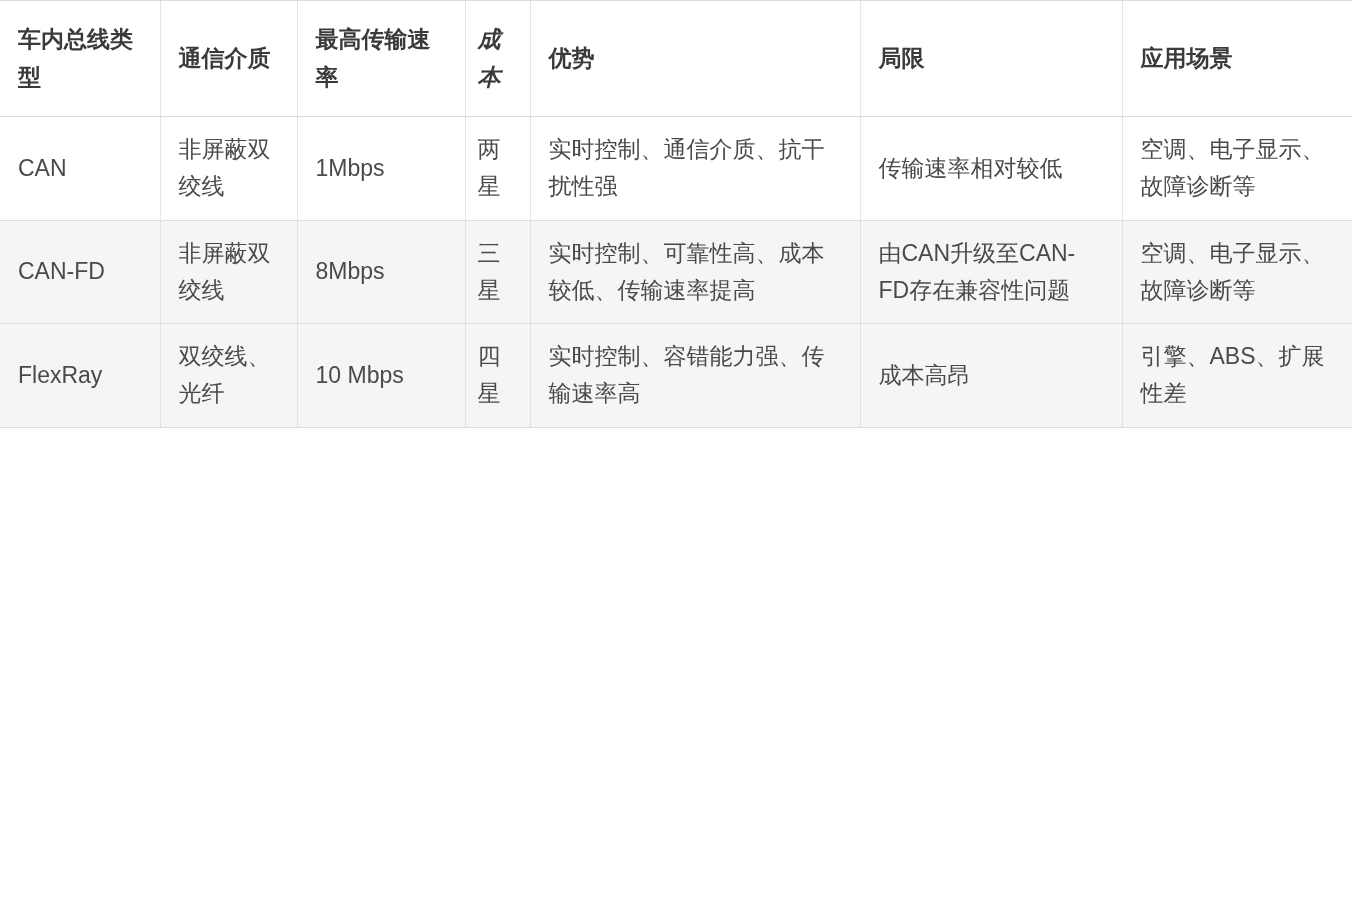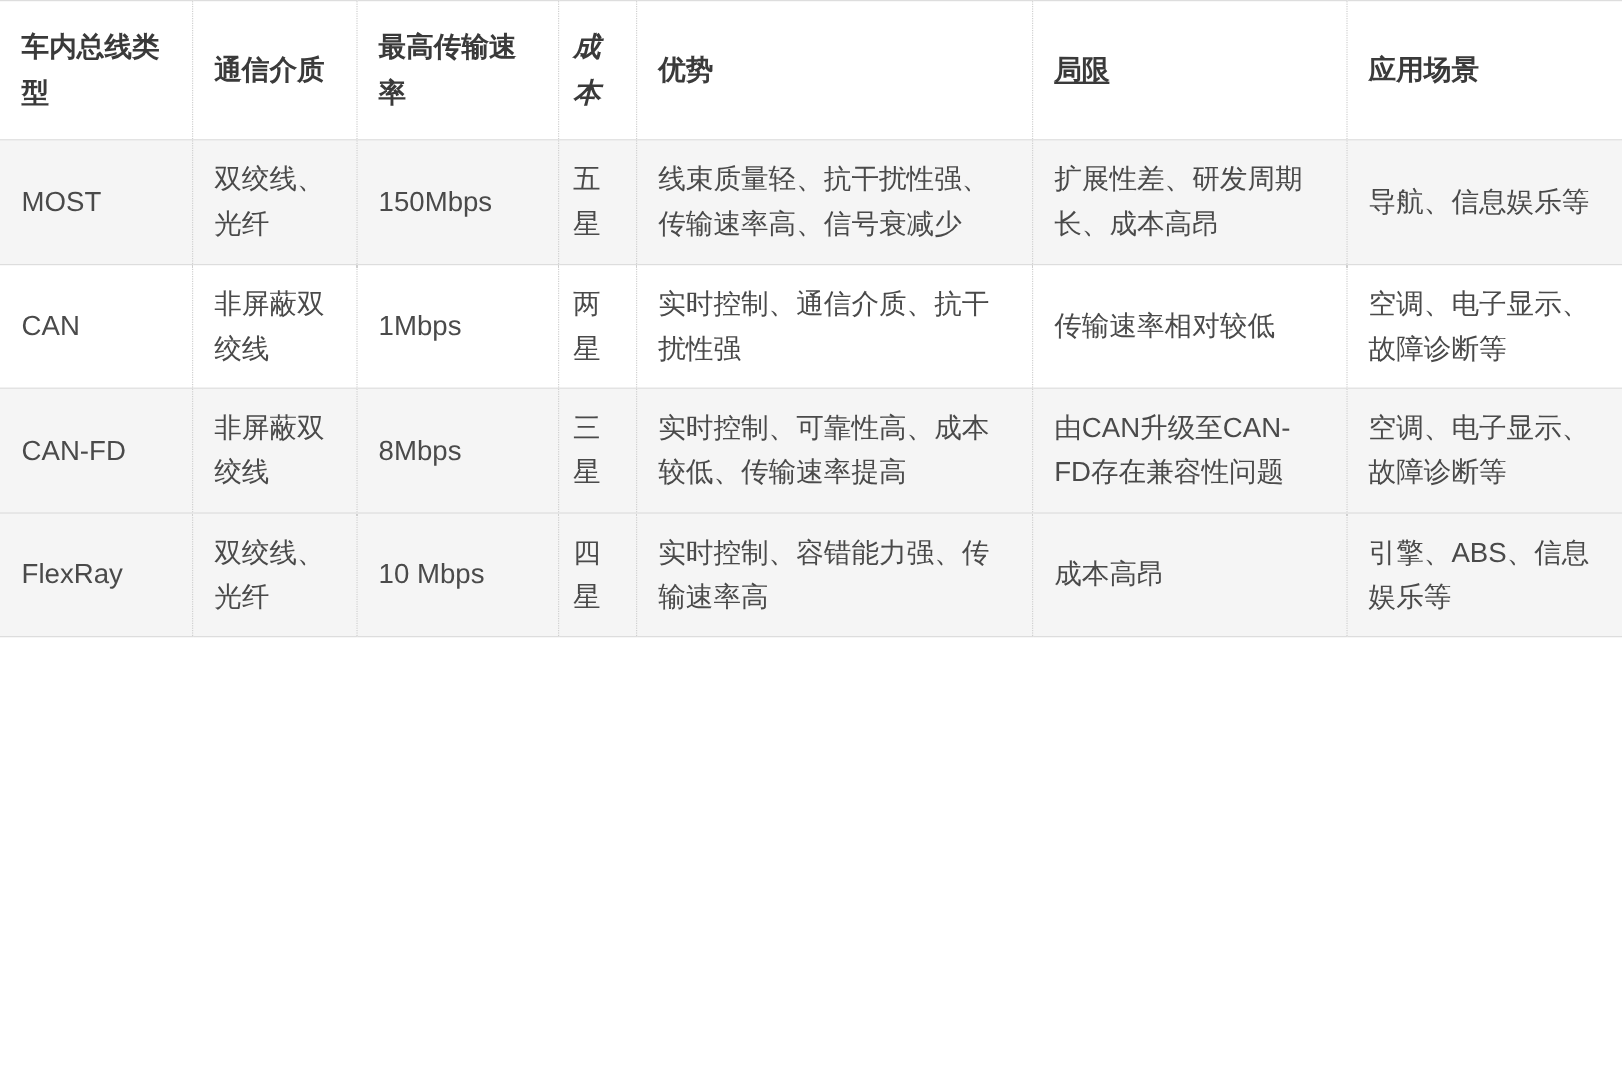--- a/index.html
+++ b/index.html
@@ -64,21 +64,21 @@
   .bus-table tbody tr.row-even td {
     background: #ffffff;
   }
 
   
   .col-type    { width: 160px; }
   .col-medium  { width: 137px; }
   .col-rate    { width: 168px; }
   .col-cost    { width: 65px; font-style: italic;  }
   .col-adv     { width: 330px; }
-  .col-lim     { width: 262px; text-decoration: underline; }
+  .col-lim     { width: 262px; }
   .col-scene   { width: 230px; }
 
   td.cell-cost, th.col-cost {
     padding-left: 12px;
     padding-right: 12px;
   }
 </style>
 </head>
 <body>
 
@@ -88,29 +88,20 @@
       <th class="col-type">车内总线类型</th>
       <th class="col-medium">通信介质</th>
       <th class="col-rate">最高传输速率</th>
       <th class="col-cost">成本</th>
       <th class="col-adv">优势</th>
       <th class="col-lim">局限</th>
       <th class="col-scene">应用场景</th>
     </tr>
   </thead>
   <tbody>
-    <tr class="row-odd">
-      <td class="cell-type">MOST</td>
-      <td class="cell-medium">双绞线、光纤</td>
-      <td class="cell-rate">150Mbps</td>
-      <td class="cell-cost">五星</td>
-      <td class="cell-adv">线束质量轻、抗干扰性强、传输速率高、信号衰减少</td>
-      <td class="cell-lim">扩展性差、研发周期长、成本高昂</td>
-      <td class="cell-scene">导航、信息娱乐等</td>
-    </tr>
     <tr class="row-even">
       <td class="cell-type">CAN</td>
       <td class="cell-medium">非屏蔽双绞线</td>
       <td class="cell-rate">1Mbps</td>
       <td class="cell-cost">两星</td>
       <td class="cell-adv">实时控制、通信介质、抗干扰性强</td>
       <td class="cell-lim">传输速率相对较低</td>
       <td class="cell-scene">空调、电子显示、故障诊断等</td>
     </tr>
     <tr class="row-odd">
@@ -122,16 +113,16 @@
       <td class="cell-lim">由CAN升级至CAN-FD存在兼容性问题</td>
       <td class="cell-scene">空调、电子显示、故障诊断等</td>
     </tr>
     <tr class="row-odd">
       <td class="cell-type">FlexRay</td>
       <td class="cell-medium">双绞线、光纤</td>
       <td class="cell-rate">10 Mbps</td>
       <td class="cell-cost">四星</td>
       <td class="cell-adv">实时控制、容错能力强、传输速率高</td>
       <td class="cell-lim">成本高昂</td>
-      <td class="cell-scene">引擎、ABS、信息娱乐等</td>
+      <td class="cell-scene">引擎、ABS、扩展性差</td>
     </tr>
   </tbody>
 </table>
 
 </body></html>

